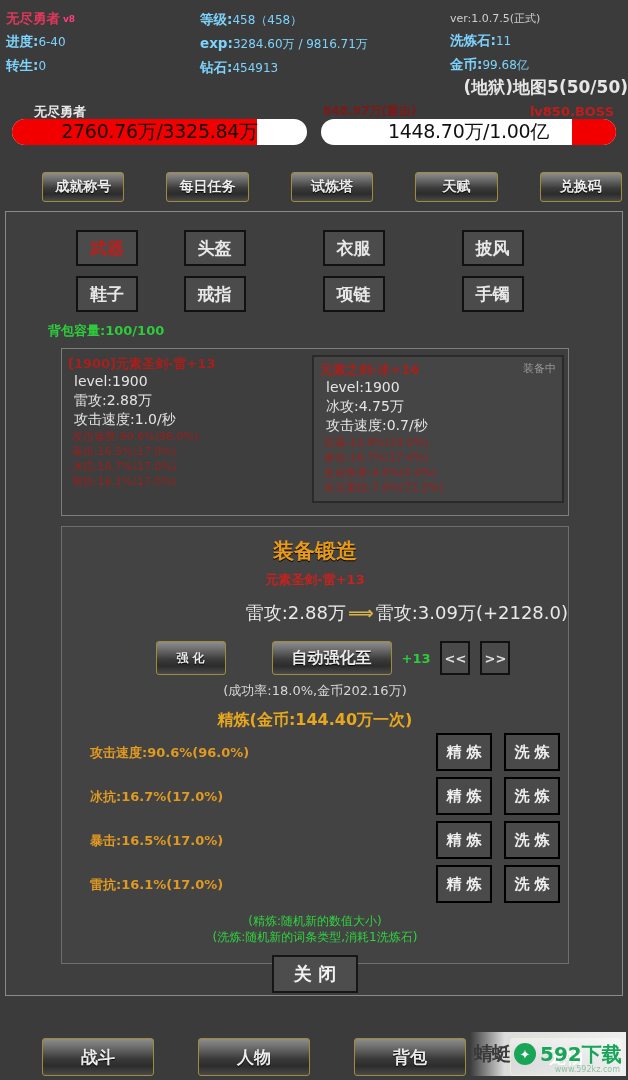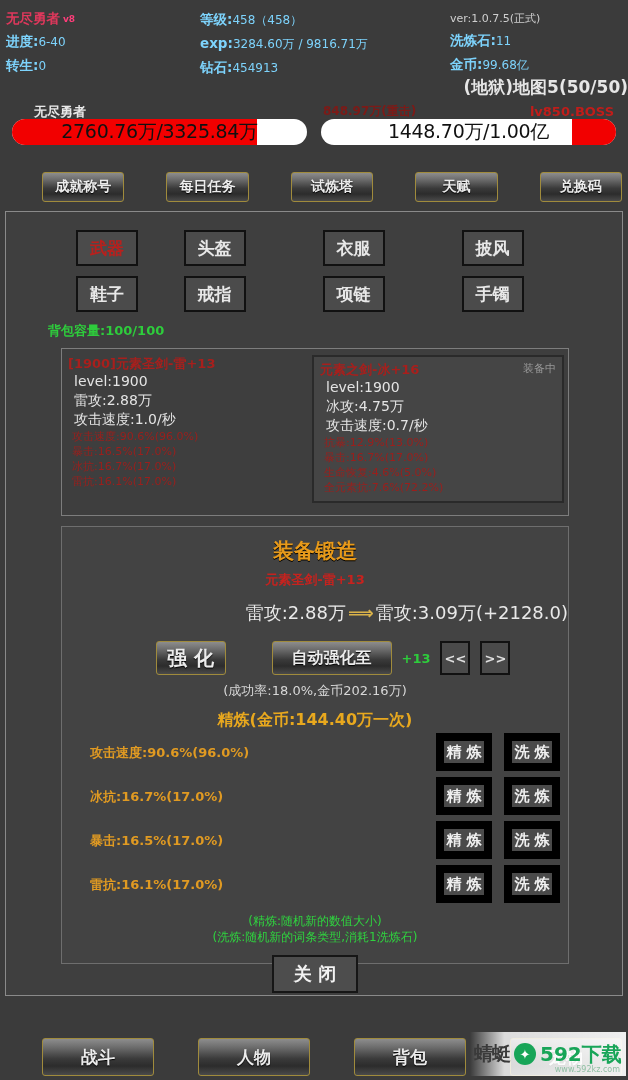--- a/index.html
+++ b/index.html
@@ -184,21 +184,21 @@
     text-align: right; color: #e9e9e9;
     font-size: 18px; margin-top: 12px;
   }
   .arrow { color: #d9b24a; font-weight: bold; padding: 0 2px; }
 
   .strrow {
     display: flex; align-items: center; justify-content: center;
     gap: 10px; margin-top: 16px;
   }
   .strrow .goldbtn { height: 34px; }
-  .btn-strengthen { width: 70px; font-size: 20px; }
+  .btn-strengthen { width: 70px; font-size: 12px; }
   .btn-autostr { width: 120px; font-size: 16px; }
   .plusval { color: #2ecc3c; font-size: 13px; font-weight: bold; }
   .stepbtn {
     width: 30px; height: 34px;
     background: #4a4a4a; border: 2px solid #111;
     color: #e0e0e0; font-size: 13px; font-weight: bold;
     display: flex; align-items: center; justify-content: center;
     cursor: pointer;
   }
   .successrate {
@@ -217,21 +217,21 @@
   .statlabel {
     color: #e09a22; font-size: 13px; font-weight: bold;
     padding-left: 28px;
   }
   .statbtns {
     position: absolute; right: 8px; top: 2px;
     display: flex; gap: 12px;
   }
   .smallbtn {
     width: 56px; height: 38px;
-    background: #4a4a4a; border: 8px solid #000000;
+    background: #4a4a4a; border: 2px solid #000000;
     color: #efefef; font-size: 15px; font-weight: bold;
     display: flex; align-items: center; justify-content: center;
     cursor: pointer;
   }
   .hint {
     text-align: center; color: #2fd23f;
     font-size: 12px; line-height: 16px; margin-top: 6px;
   }
   .closewrap { display: flex; justify-content: center; margin-top: 10px; }
   .closebtn {

